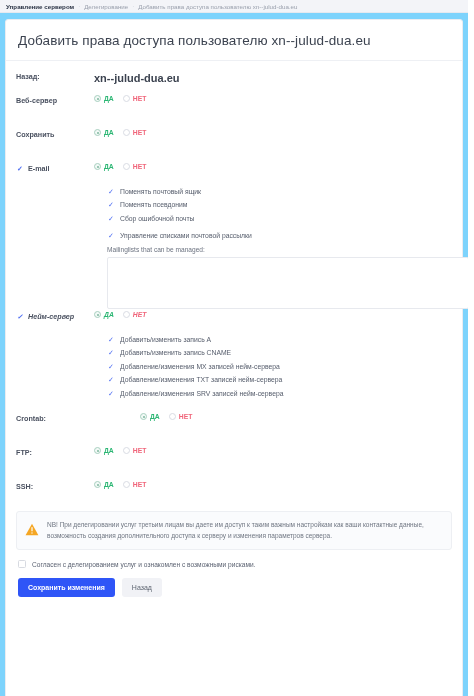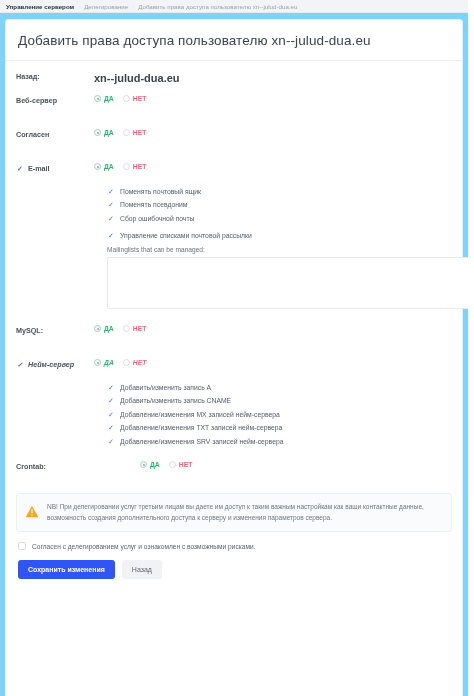--- a/index.html
+++ b/index.html
@@ -337,21 +337,21 @@
             <span class="radio">
               <span class="rdot"></span>
               <span class="rlabel-no">НЕТ</span>
             </span>
           </div>
         </div>
       </div>
 
       <div class="row" style="margin-bottom:16px;">
         <div class="row-label">
-          <span>Согласен</span>
+          <span>Сохранить</span>
         </div>
         <div class="row-body">
           <div class="radios">
             <span class="radio">
               <span class="rdot on"></span>
               <span class="rlabel-yes">ДА</span>
             </span>
             <span class="radio">
               <span class="rdot"></span>
               <span class="rlabel-no">НЕТ</span>
@@ -397,37 +397,20 @@
           <span class="tick">✓</span>
           <span class="txt">Управление списками почтовой рассылки</span>
         </div>
       </div>
 
       <div class="ml-block" style="padding-left:91px;">
         <div class="ml-label">Mailinglists that can be managed:</div>
         <textarea class="ml-area" style=""></textarea>
       </div>
 
-      <div class="row" style="margin-top:14px;margin-bottom:16px;">
-        <div class="row-label">
-          <span>MySQL:</span>
-        </div>
-        <div class="row-body">
-          <div class="radios">
-            <span class="radio">
-              <span class="rdot on"></span>
-              <span class="rlabel-yes">ДА</span>
-            </span>
-            <span class="radio">
-              <span class="rdot"></span>
-              <span class="rlabel-no">НЕТ</span>
-            </span>
-          </div>
-        </div>
-      </div>
 
       <div class="row" style="margin-bottom:4px;font-style:italic;">
         <div class="row-label">
           <span class="chk-mark">✓</span>
           <span>Нейм-сервер</span>
         </div>
         <div class="row-body">
           <div class="radios">
             <span class="radio">
               <span class="rdot on"></span>
@@ -475,21 +458,55 @@
               <span class="rlabel-yes">ДА</span>
             </span>
             <span class="radio">
               <span class="rdot"></span>
               <span class="rlabel-no">НЕТ</span>
             </span>
           </div>
         </div>
       </div>
 
-
+      <div class="row" style="margin-bottom:16px;">
+        <div class="row-label">
+          <span>FTP:</span>
+        </div>
+        <div class="row-body">
+          <div class="radios">
+            <span class="radio">
+              <span class="rdot on"></span>
+              <span class="rlabel-yes">ДА</span>
+            </span>
+            <span class="radio">
+              <span class="rdot"></span>
+              <span class="rlabel-no">НЕТ</span>
+            </span>
+          </div>
+        </div>
+      </div>
+
+      <div class="row" style="margin-bottom:10px;">
+        <div class="row-label">
+          <span>SSH:</span>
+        </div>
+        <div class="row-body">
+          <div class="radios">
+            <span class="radio">
+              <span class="rdot on"></span>
+              <span class="rlabel-yes">ДА</span>
+            </span>
+            <span class="radio">
+              <span class="rdot"></span>
+              <span class="rlabel-no">НЕТ</span>
+            </span>
+          </div>
+        </div>
+      </div>
 
     </div>
 
     <div class="notice">
       <span class="warn-icon">
         <svg width="14" height="13" viewBox="0 0 24 22">
           <path d="M12 1 L23 21 L1 21 Z" fill="#f5a623"></path>
           <rect x="11" y="7" width="2" height="7" fill="#ffffff"></rect>
           <rect x="11" y="16" width="2" height="2" fill="#ffffff"></rect>
         </svg>

